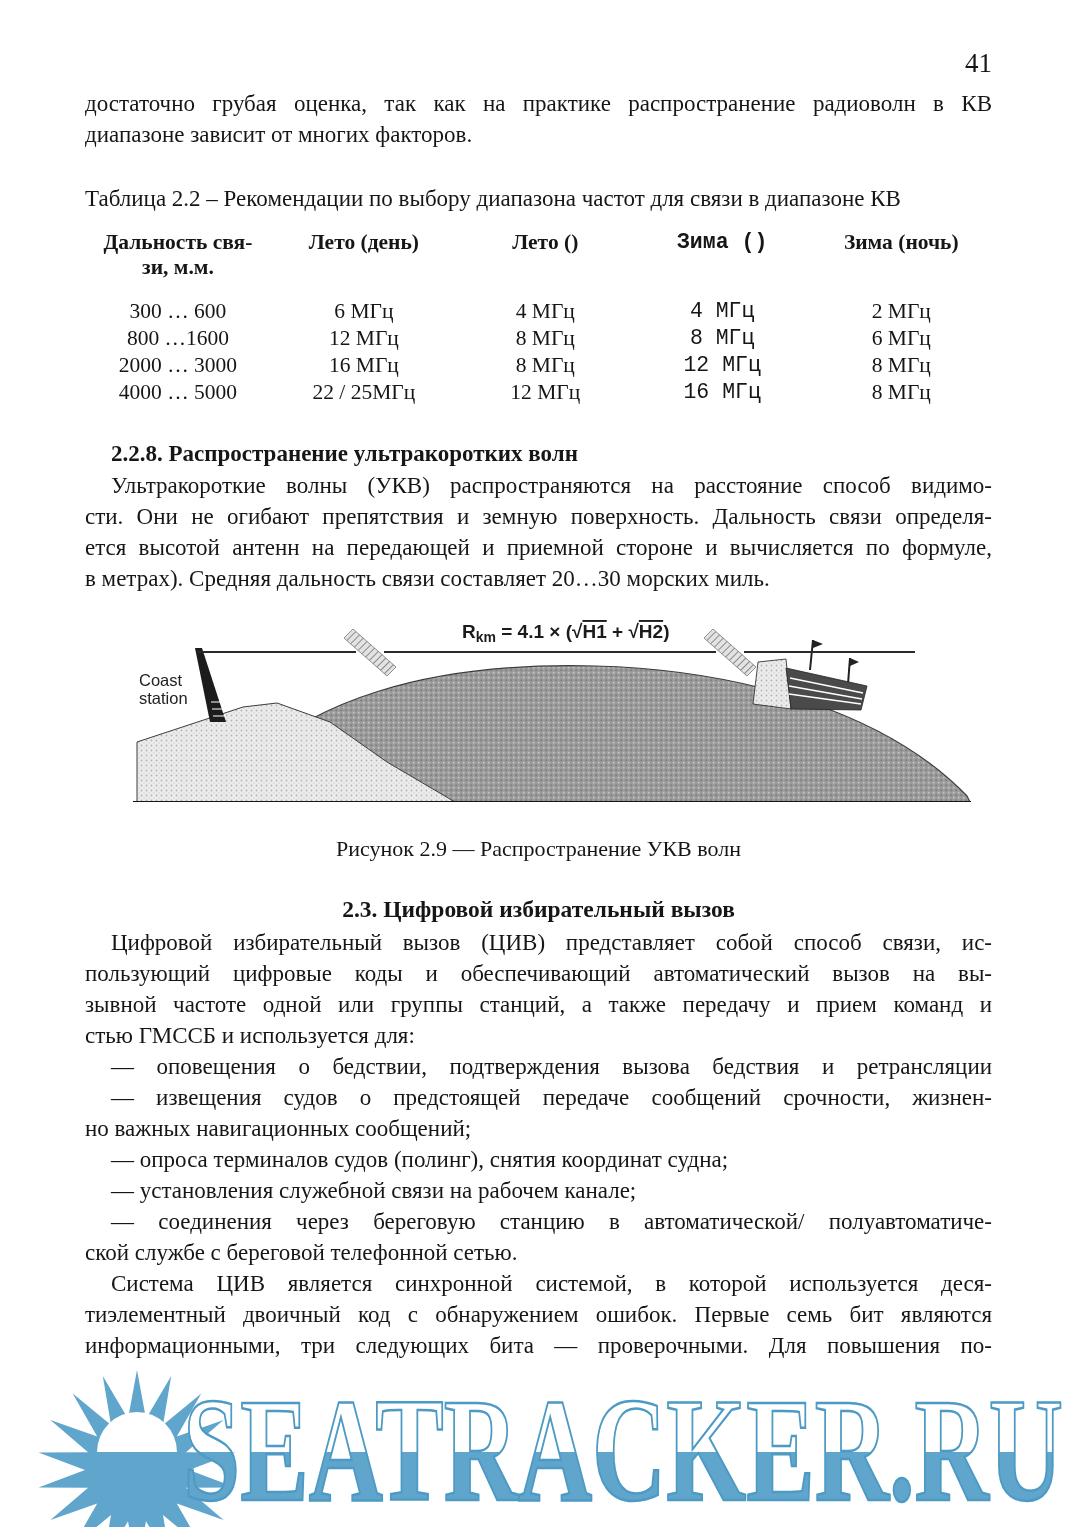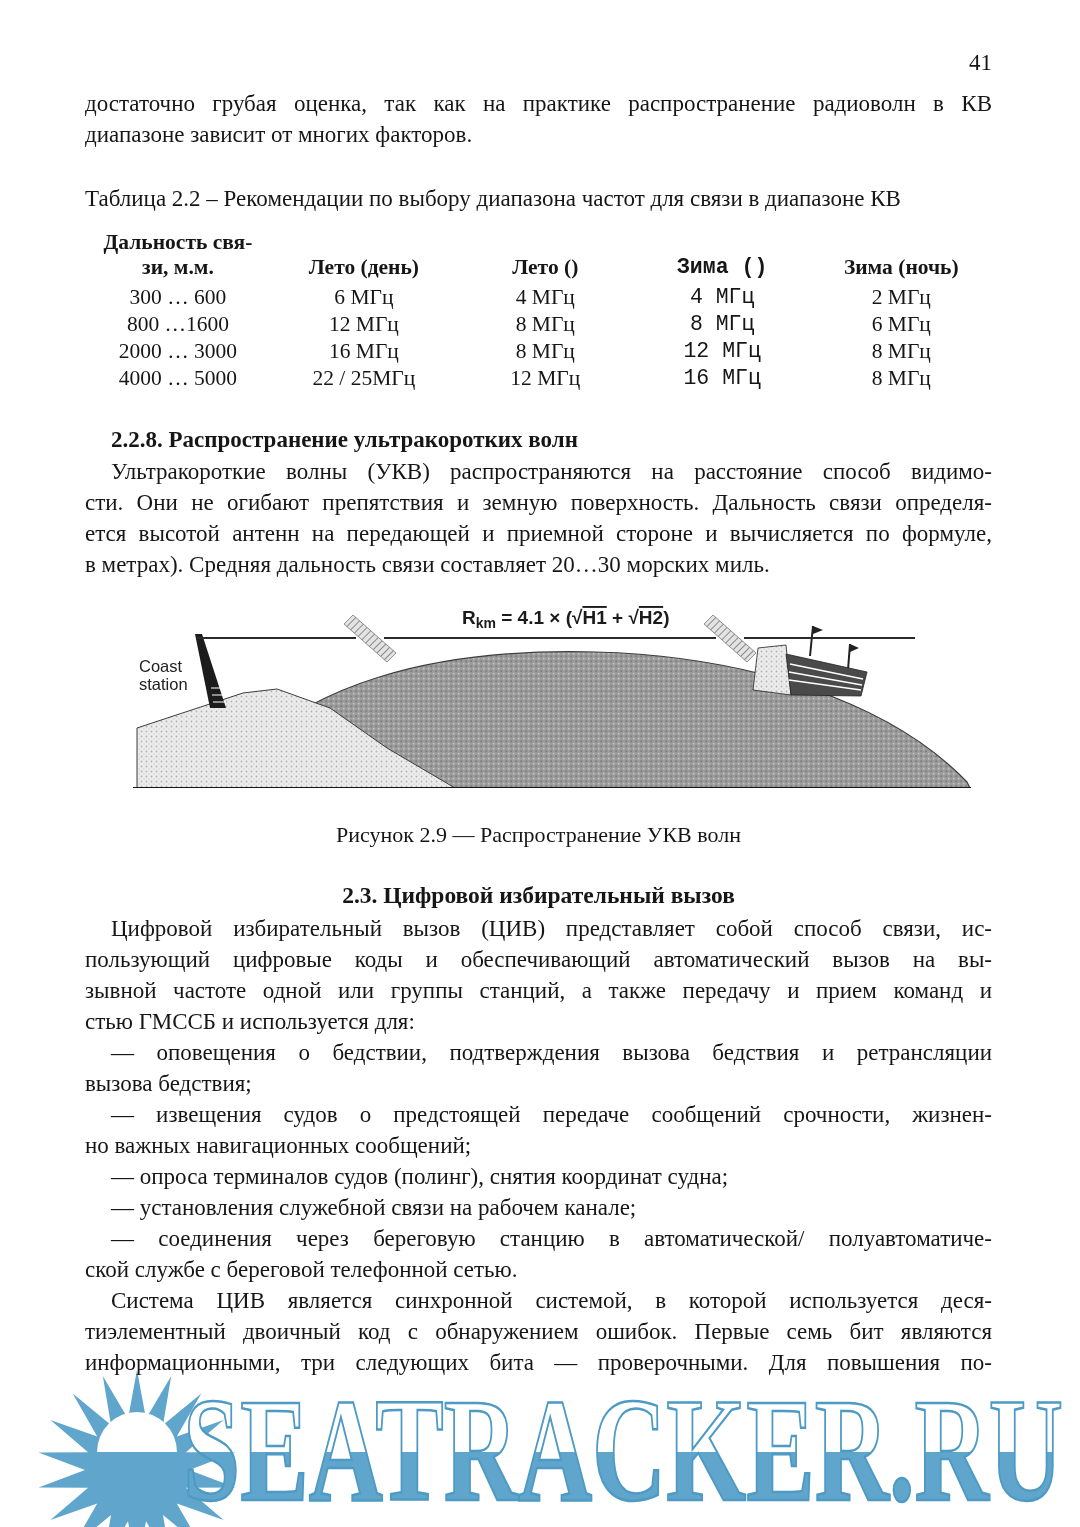--- a/index.html
+++ b/index.html
@@ -1,30 +1,30 @@
 <!DOCTYPE html>
 <html><head>
 <meta charset="utf-8">
 <style>
   html,body{margin:0;padding:0;background:#e8e8e8;}
   .page{position:relative;width:1080px;height:1527px;background:#ffffff;overflow:hidden;
         font-family:"Liberation Serif",serif;color:#161616;margin:0 auto;}
   .content{position:absolute;left:85px;right:88px;top:0;z-index:1;}
-  .pageno{margin-top:50px;text-align:right;font-size:23px;line-height:26px;}
+  .pageno{margin-top:50px;text-align:right;font-size:27px;line-height:26px;}
   .para .line{font-size:23px;line-height:31px;text-align:justify;white-space:normal;}
   .j{text-align-last:justify;}
   .indent{text-indent:26px;}
   .it{font-style:italic;}
   .intro{margin-top:12px;}
   .ttitle{margin-top:33px;font-size:23px;line-height:31px;}
   .dtable{margin-top:16px;}
   .trow{display:flex;}
   .trow .tc{text-align:center;font-size:21.5px;line-height:27px;}
   .thead .tc{font-weight:bold;line-height:25px;}
-  .thead{align-items:flex-end;margin-bottom:4px;}
+  .thead{align-items:flex-start;margin-bottom:18px;}
   .c0{width:20.5%;} .c1{width:20.5%;} .c2{width:19.5%;} .c3{width:19.5%;font-family:Liberation Mono, monospace;} .c4{width:20%;}
   .h228{margin-top:32px;font-size:23px;font-weight:bold;padding-left:26px;line-height:31px;}
   .s228{margin-top:1px;}
   .fig{margin:20px 0 0 40px;}
   .caption{margin-top:27px;text-align:center;font-size:22px;line-height:31px;}
   .h23{margin-top:30px;text-align:center;font-size:23.5px;font-weight:bold;line-height:31px;}
   .s23{margin-top:2px;}
   .wm{position:absolute;left:0;top:1360px;width:1080px;height:167px;z-index:0;}
 </style>
 </head>
@@ -179,21 +179,20 @@
     <div class="h23">2.3. Цифровой избирательный вызов</div>
     <div class="s23" id="s23-mount">
         <div class="para">
           <div class="line indent j">Цифровой избирательный вызов (ЦИВ) представляет собой способ связи, ис-</div>
           <div class="line j">пользующий цифровые коды и обеспечивающий автоматический вызов на вы-</div>
           <div class="line j">зывной частоте одной или группы станций, а также передачу и прием команд и</div>
           <div class="line">стью ГМССБ и используется для:</div>
         </div>
         <div class="para">
           <div class="line indent j">— оповещения о бедствии, подтверждения вызова бедствия и ретрансляции</div>
-          <div class="line">вызова бедствия;</div>
         </div>
         <div class="para">
           <div class="line indent j">— извещения судов о предстоящей передаче сообщений срочности, жизнен-</div>
           <div class="line">но важных навигационных сообщений;</div>
         </div>
         <div class="para">
           <div class="line indent">— опроса терминалов судов (полинг), снятия координат судна;</div>
         </div>
         <div class="para">
           <div class="line indent">— установления служебной связи на рабочем канале;</div>

